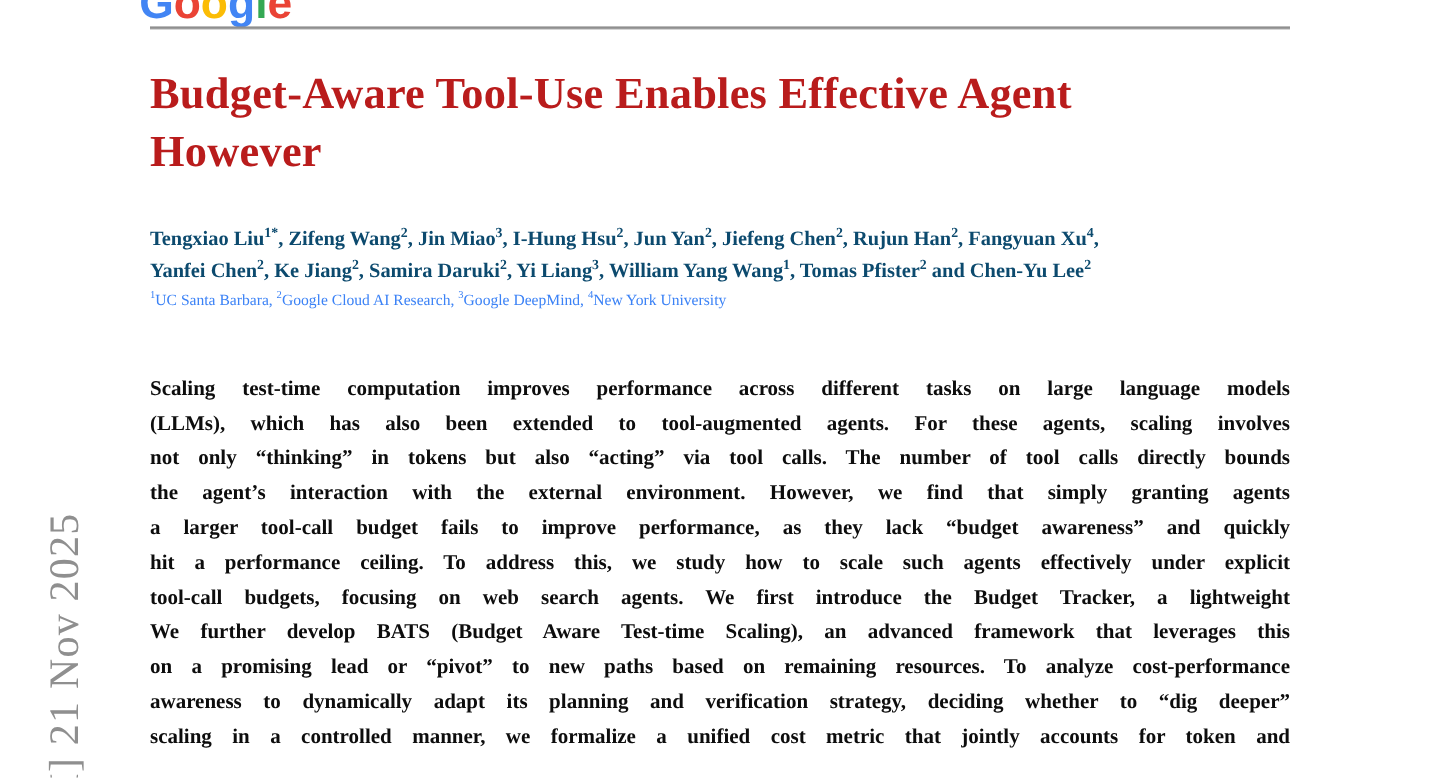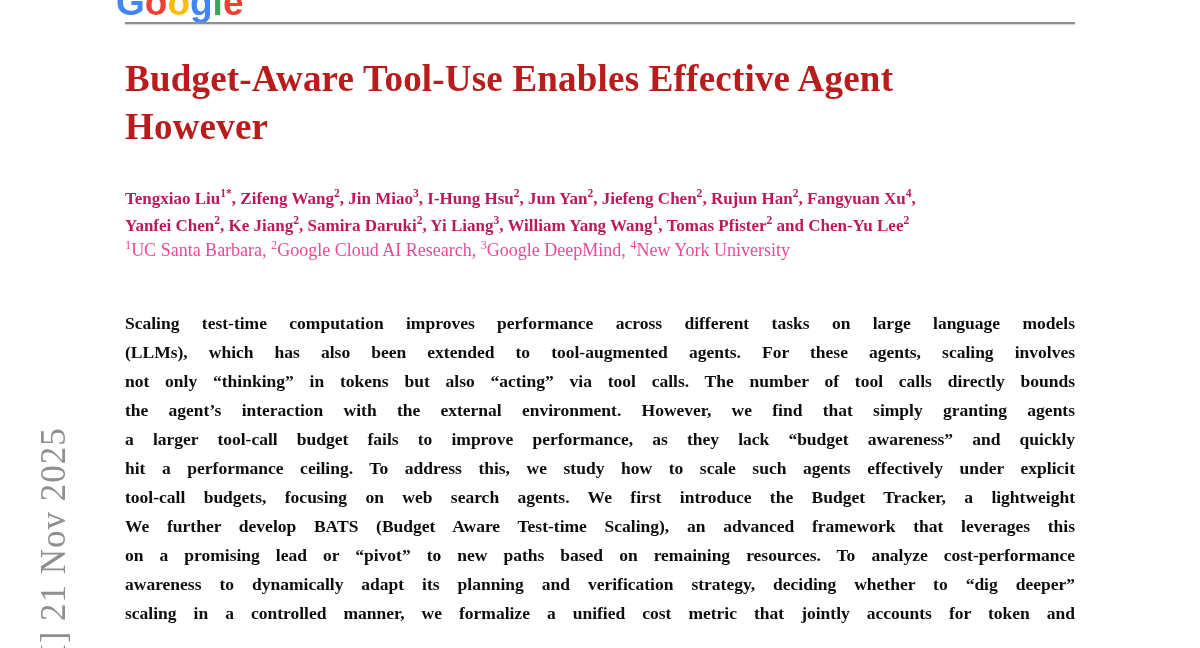--- a/index.html
+++ b/index.html
@@ -73,32 +73,32 @@
   }
 
   .authors {
     position: absolute;
     top: 185px;
     left: 0;
     width: 950px;
     font-size: 17px;
     font-weight: 700;
     line-height: 27px;
-    color: #be185d;
+    color: #0c4a6e;
   }
 
   .affiliations {
     position: absolute;
     top: 239px;
     left: 0;
     width: 950px;
-    font-size: 18px;
+    font-size: 13px;
     font-weight: 400;
     line-height: 22px;
-    color: #ec4899;
+    color: #3b82f6;
   }
 
   sup {
     font-size: 68%;
     line-height: 0;
     vertical-align: super;
   }
 
   .abstract {
     position: absolute;

